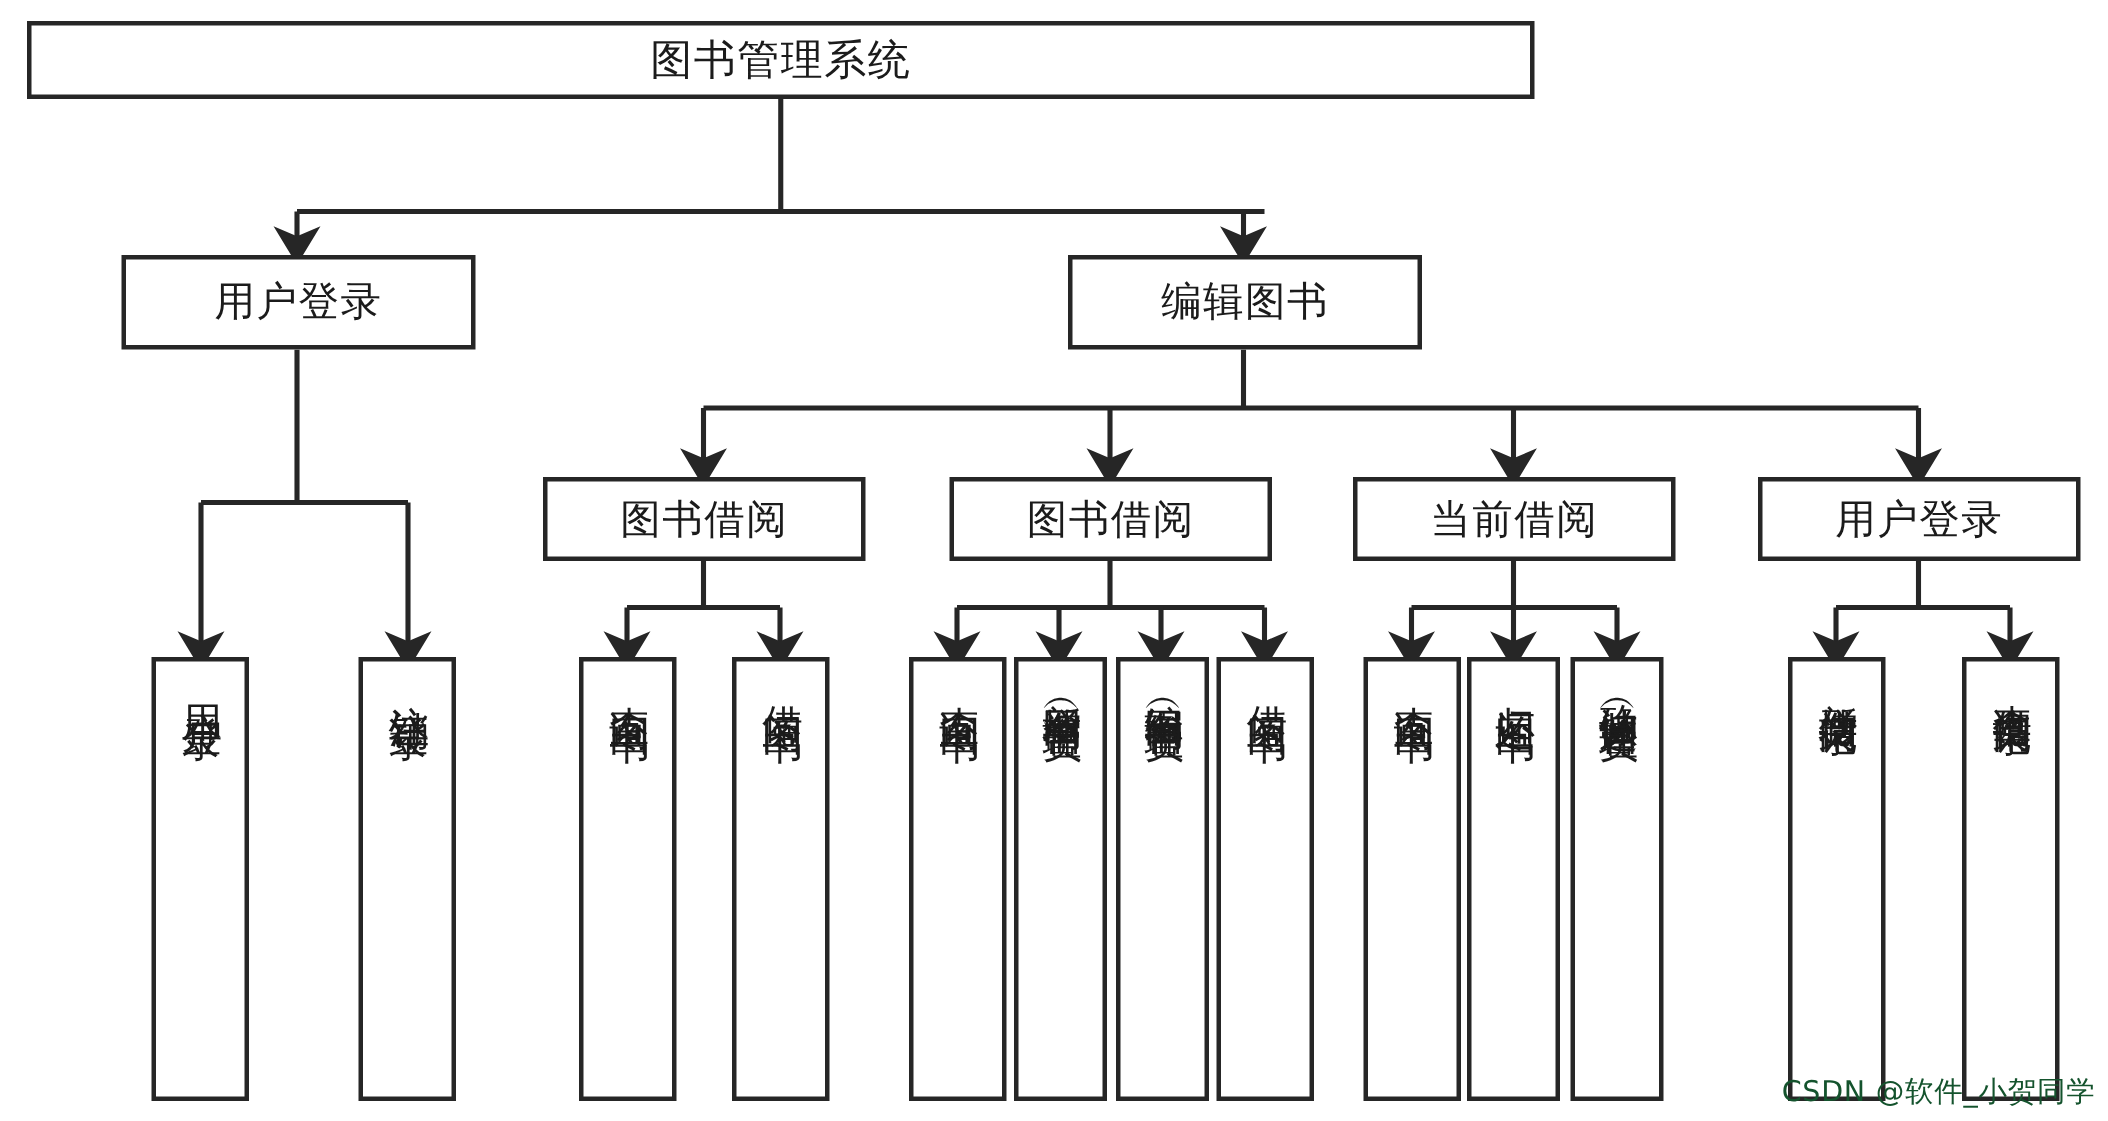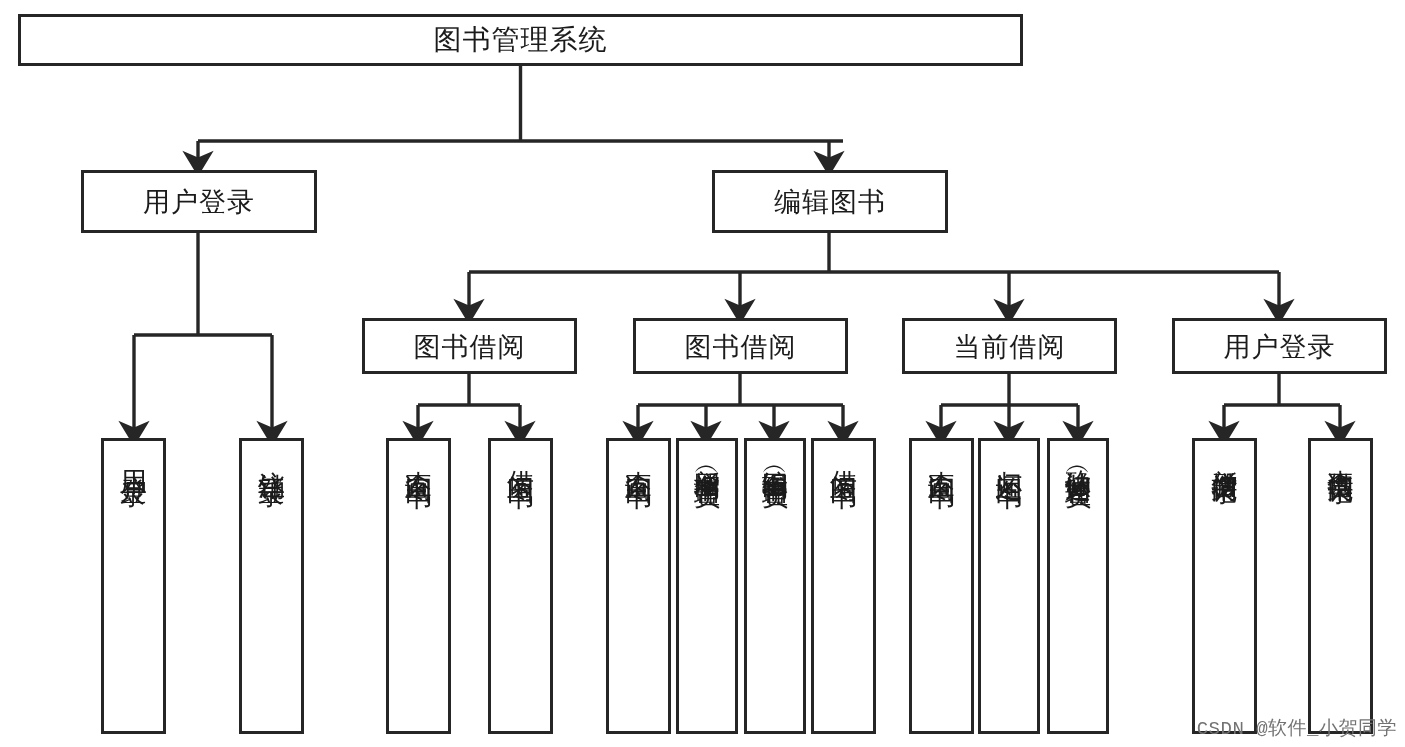--- a/index.html
+++ b/index.html
@@ -44,24 +44,23 @@
     letter-spacing:4px;
     white-space:nowrap;
     color:#1b1b1b;
   }
   .node.vert.tall .vtext{font-size:26px;letter-spacing:2px;}
   .watermark{
     position:absolute;
     right:8px;
     bottom:6px;
     font-size:19px;
-    color:#737373;
+    color:#14532d;
     white-space:nowrap;
     letter-spacing:0.5px;
-    font-family:Liberation Mono, monospace;
   }
 </style>
 </head>
 <body>
 
 <div id="canvas">
 
   <svg id="svg-layer" viewBox="0 0 1405 747" xmlns="http://www.w3.org/2000/svg">
     <defs>
       <marker id="arrow" markerWidth="10" markerHeight="10" refX="4.2" refY="5" orient="auto" markerUnits="strokeWidth">

